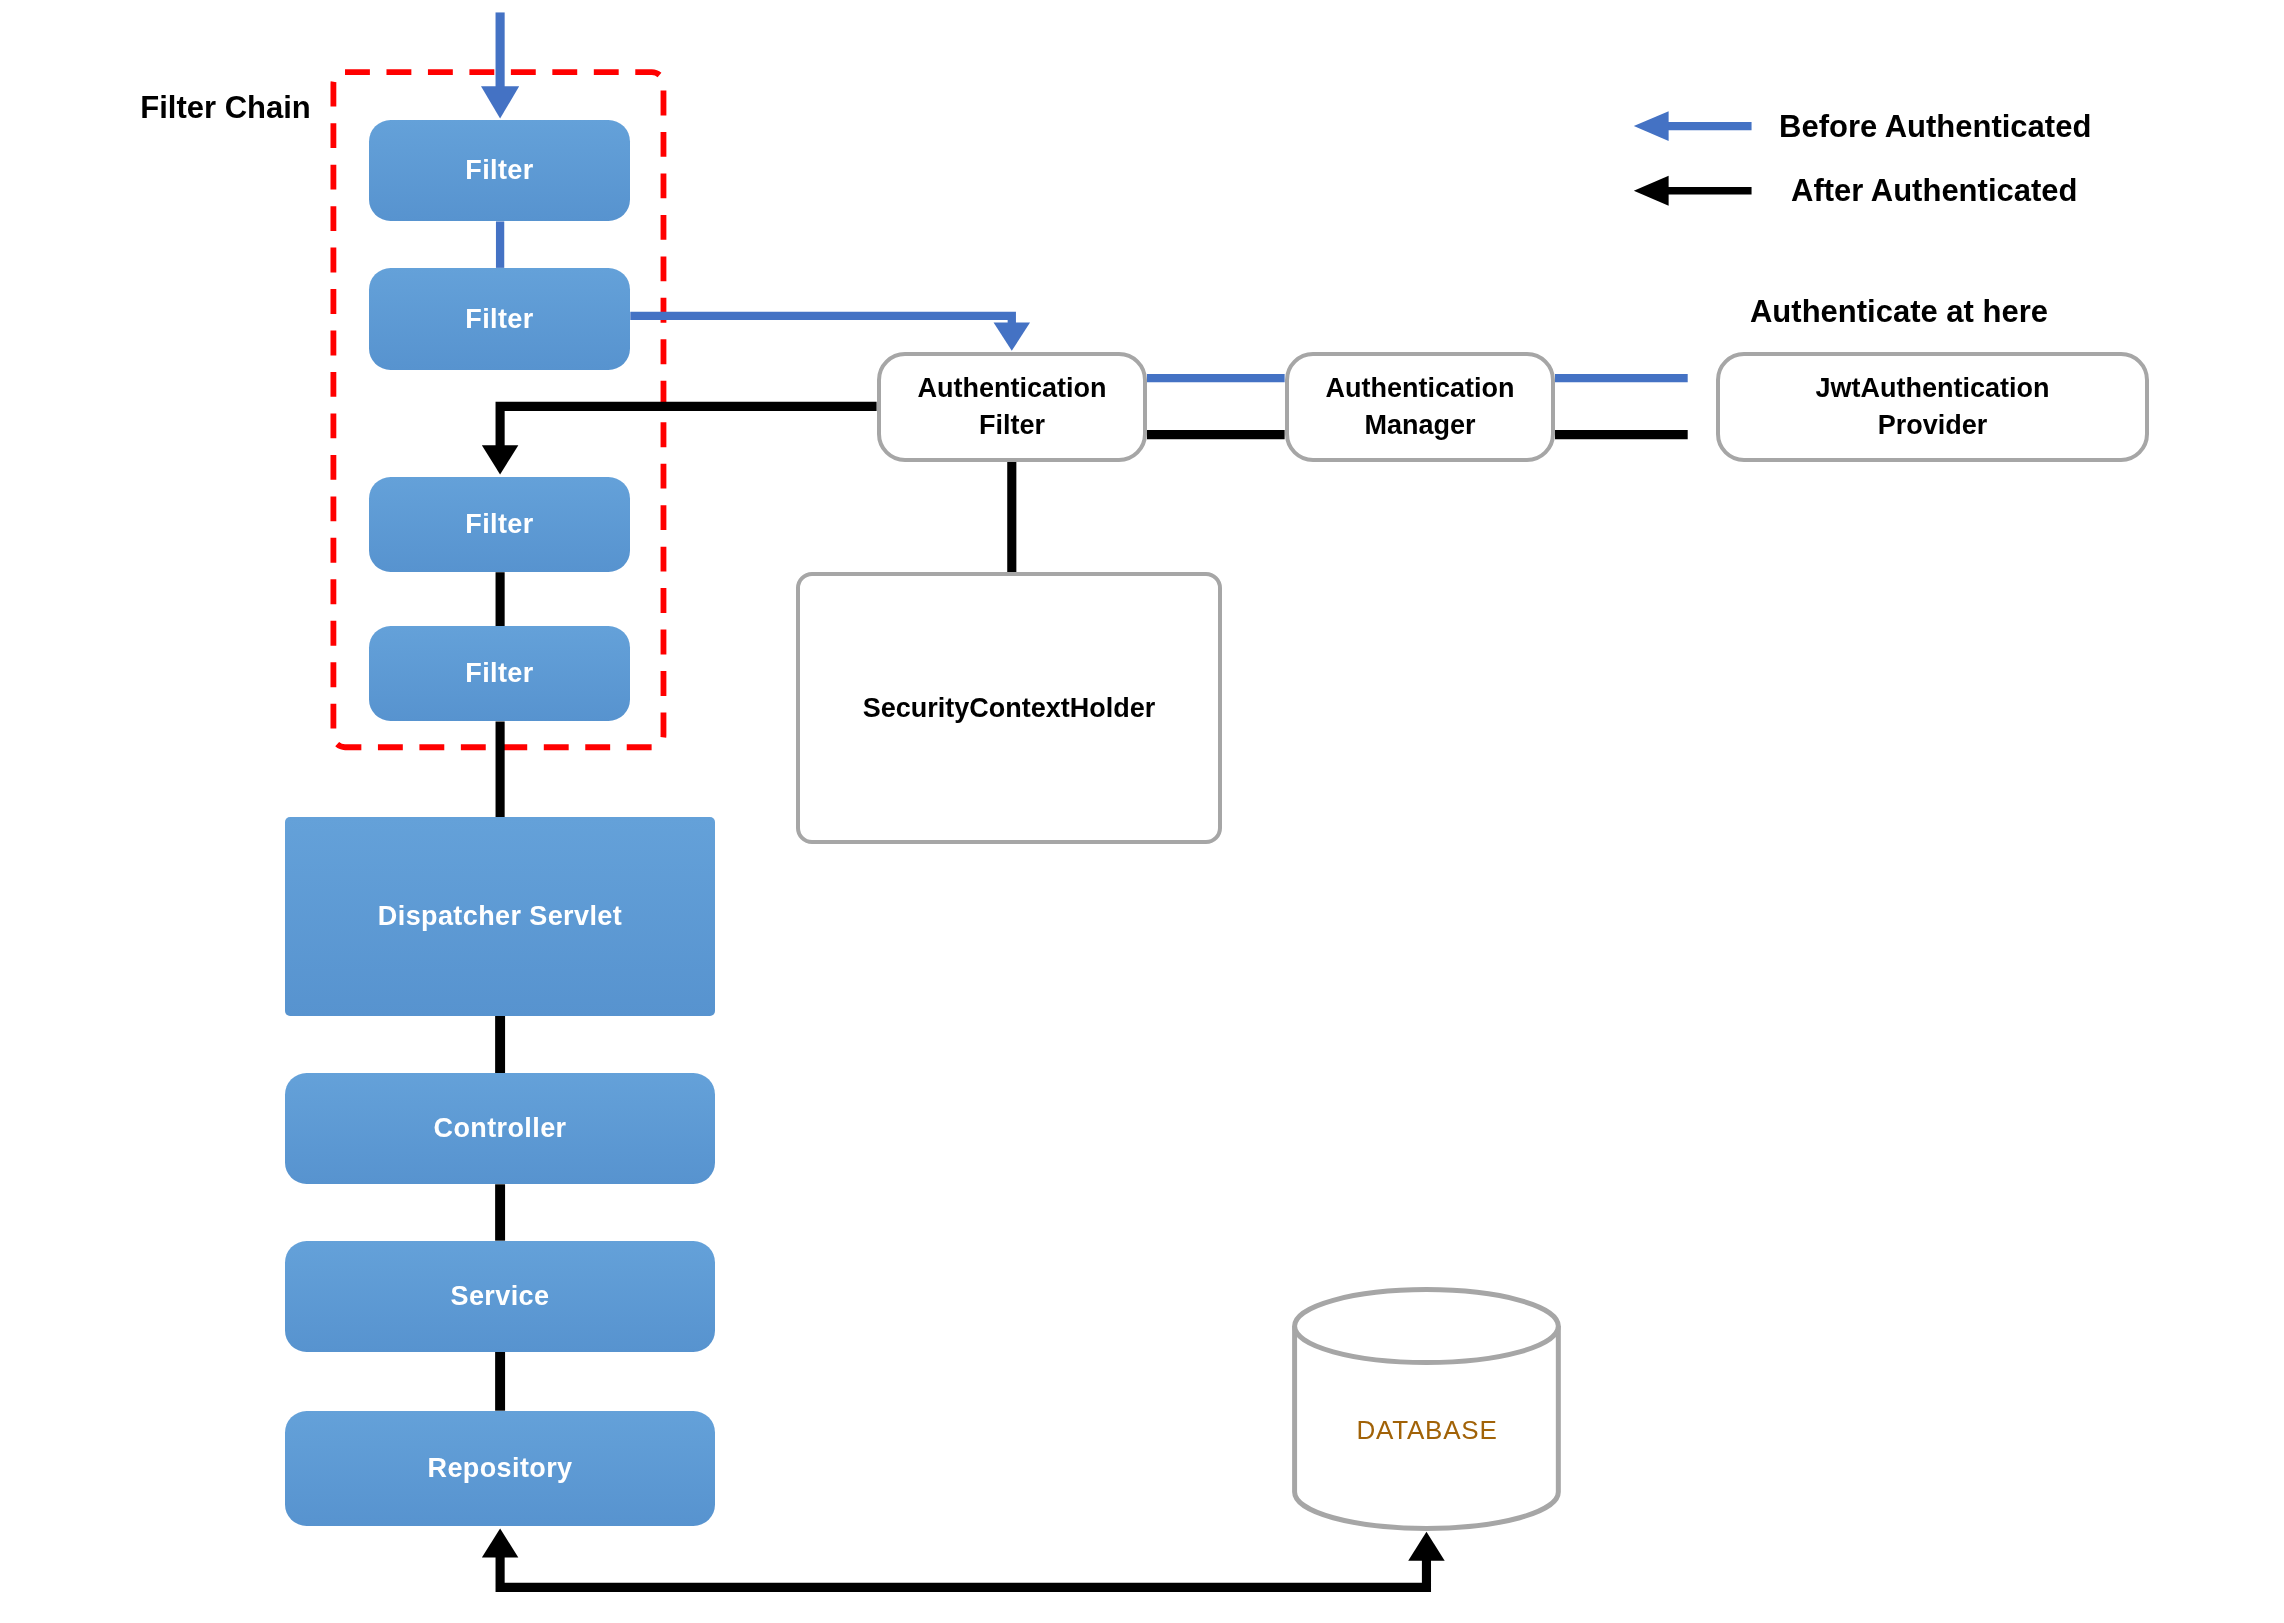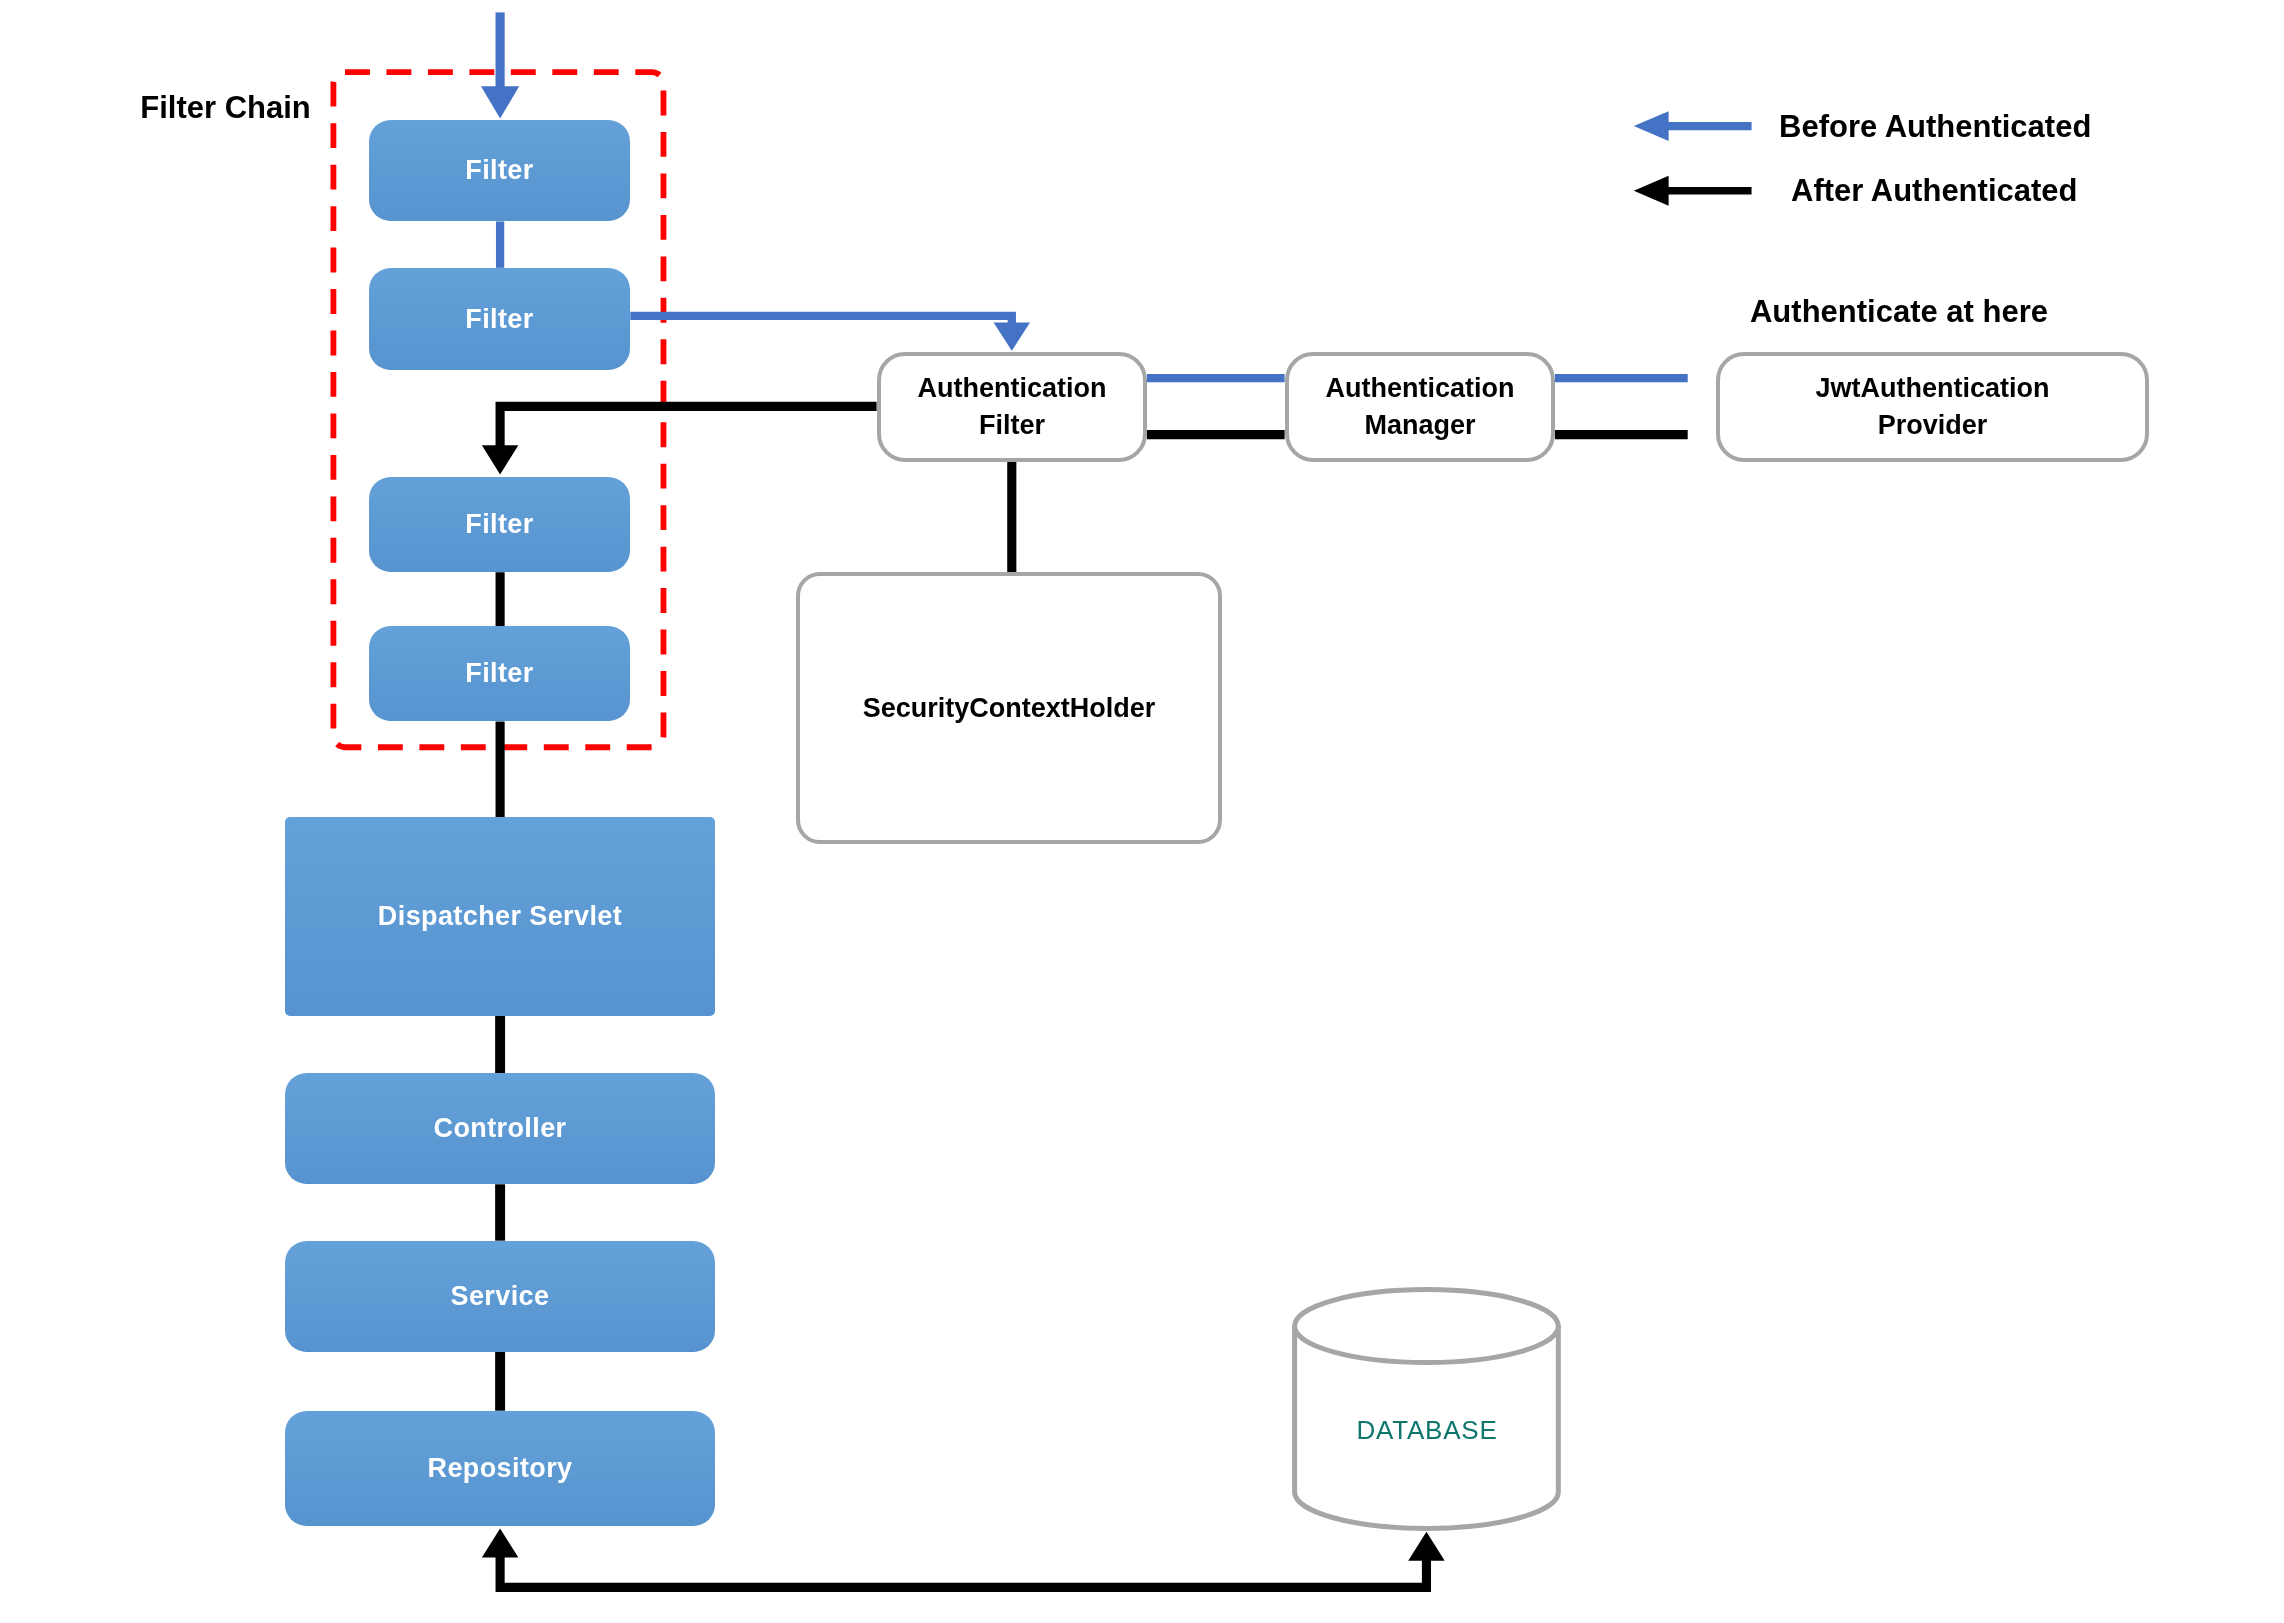--- a/index.html
+++ b/index.html
@@ -41,31 +41,31 @@
     font-weight: 600;
     border-radius: 28px;
     line-height: 37px;
   }
   .sch-node {
     background: #ffffff;
     border: 4.1px solid #a6a6a6;
     color: #000000;
     font-size: 27px;
     font-weight: 600;
-    border-radius: 24px;
+    border-radius: 16px;
   }
   .free-label {
     position: absolute;
     color: #000000;
     font-weight: 600;
     white-space: nowrap;
   }
   .db-label {
     position: absolute;
-    color: #0f766e;
+    color: #a16207;
     font-size: 26px;
     font-weight: 500;
     letter-spacing: 0.8px;
     display: flex; align-items: center; justify-content: center;
     text-align: center;
   }
 </style>
 </head>
 <body>
 

